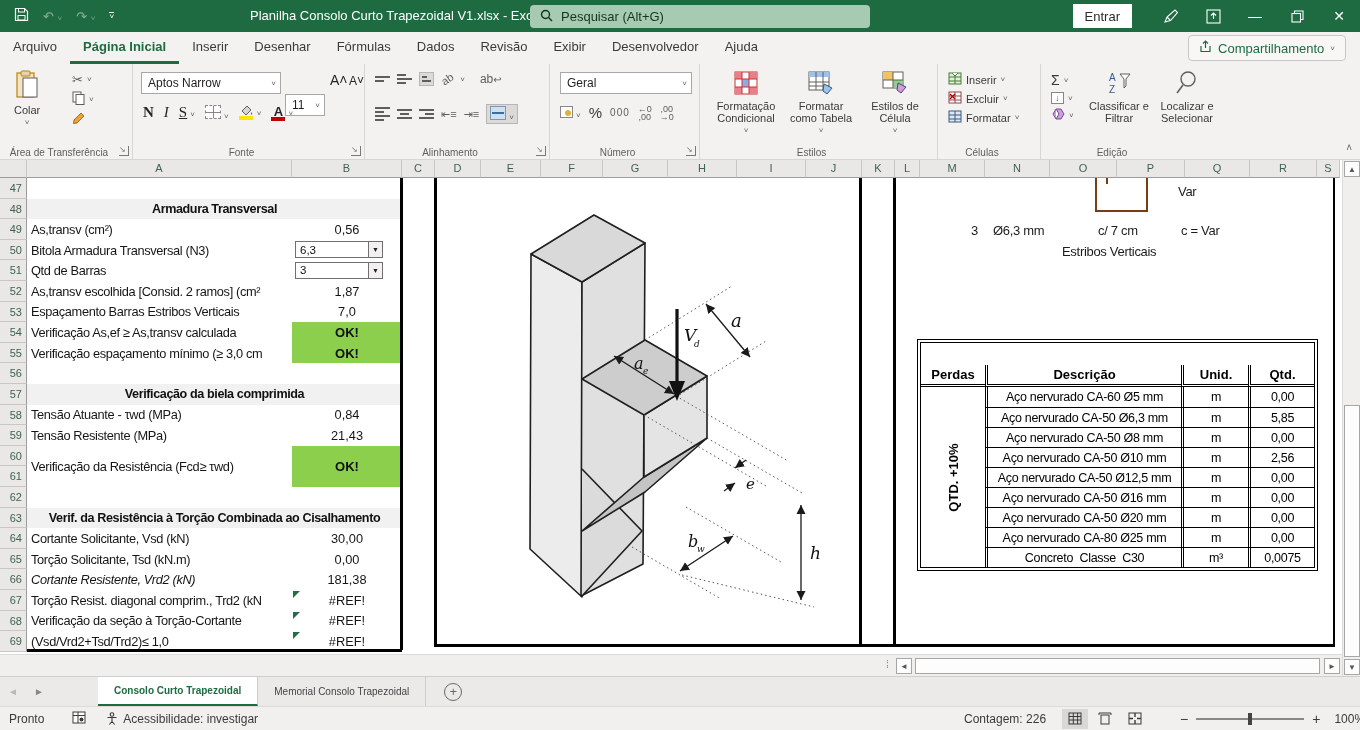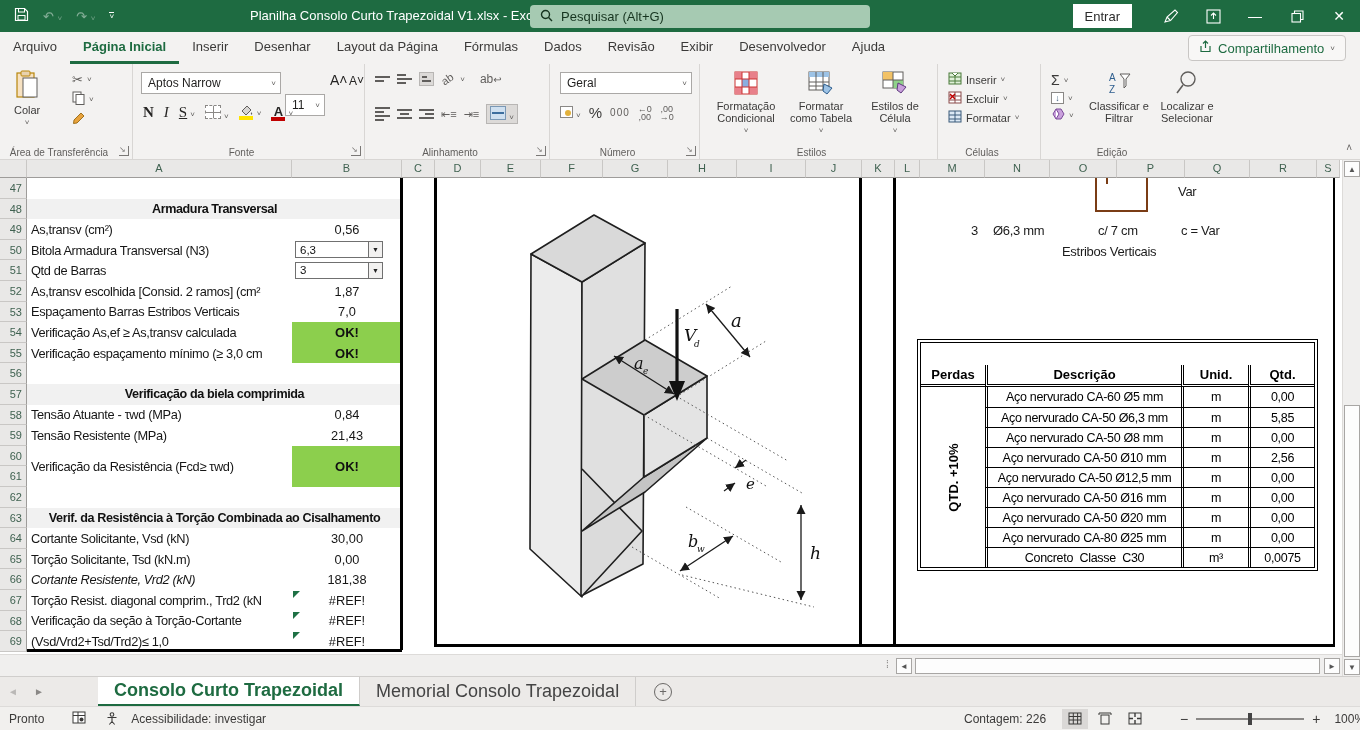--- a/index.html
+++ b/index.html
@@ -82,21 +82,21 @@
 
   
   .sb-box { position:absolute; background:#fdfdfd; border:1px solid #a8a6a4; display:flex; align-items:center; justify-content:center;
     font-size:8px; color:#555; }
   #hscroll { position:absolute; left:0; top:494px; width:1342px; height:22px; background:#f0efee; border-top:1px solid #dddbd9; }
   #vscroll { position:absolute; left:1342px; top:0; width:18px; height:516px; background:#f0efee; border-left:1px solid #dddbd9; }
 
   
   #tabbar { position:absolute; left:0; top:676px; width:1360px; height:30px; background:#eceae8; border-top:1px solid #d0cecc; display:flex; align-items:stretch; }
   .tab-nav { width:26px; display:flex; align-items:center; justify-content:center; color:#8a8886; font-size:10px; }
-  .stab { padding:0 16px; display:flex; align-items:center; font-size:18px; color:#444; border-right:1px solid #cfcdcb; white-space:nowrap; }
+  .stab { padding:0 16px; display:flex; align-items:center; font-size:10px; color:#444; border-right:1px solid #cfcdcb; white-space:nowrap; }
   .stab.active { background:#fff; color:#1e6b41; font-weight:bold; border-bottom:2.5px solid #1e6b41; }
   .addsheet { width:18px; height:18px; border:1.5px solid #6b6967; border-radius:50%; color:#6b6967; font-size:13px; line-height:15px;
     text-align:center; margin-left:18px; align-self:center; }
 
   
   #statusbar { position:absolute; left:0; top:706px; width:1360px; height:24px; background:#f1f0ee; border-top:1px solid #dddbd9;
     display:flex; align-items:center; font-size:12px; color:#3b3a39; }
   .view-ico { width:26px; height:20px; display:flex; align-items:center; justify-content:center; margin:0 2px; }
   .view-ico.sel { background:#dad8d6; }
   .zoom-track { width:108px; height:2px; background:#8a8886; position:relative; margin:0 8px; }
@@ -154,21 +154,20 @@
       </div>
       <div class="tb-ico">✕</div>
     </div>
   </div>
 
   <div id="menubar">
     <span class="menu-tab">Arquivo</span>
       <span class="menu-tab active">Página Inicial</span>
       <span class="menu-tab">Inserir</span>
       <span class="menu-tab">Desenhar</span>
-      <span class="menu-tab">Layout da Página</span>
       <span class="menu-tab">Fórmulas</span>
       <span class="menu-tab">Dados</span>
       <span class="menu-tab">Revisão</span>
       <span class="menu-tab">Exibir</span>
       <span class="menu-tab">Desenvolvedor</span>
       <span class="menu-tab">Ajuda</span>
       <div class="share-btn">
       <span>
         <svg width="13" height="13" viewBox="0 0 13 13">
             <path d="M2 6 v5.5 h9 V6" fill="none" stroke="#1e6b41" stroke-width="1.2"></path>
@@ -640,21 +639,21 @@
 
   <div id="statusbar">
     <span style="margin-left:9px">Pronto</span>
     <span style="margin-left:28px">
       <svg width="14" height="13" viewBox="0 0 14 13">
           <rect x="1" y="1" width="12" height="11" fill="#fff" stroke="#3b3a39"></rect>
           <path d="M1 4.5h12M6 1v11" stroke="#3b3a39"></path>
           <circle cx="9.5" cy="8.5" r="2" fill="#3b3a39"></circle>
         </svg>
     </span>
-    <span style="margin-left:20px;display:flex;align-items:flex-start;gap:13px">
+    <span style="margin-left:20px;display:flex;align-items:flex-start;gap:5px">
       <svg width="12" height="13" viewBox="0 0 12 13">
           <circle cx="6" cy="2.5" r="1.8" fill="none" stroke="#3b3a39" stroke-width="1.1"></circle>
           <path d="M1.5 5.5 h9 M6 5.5 v4 M6 9.5 l-2.7 3 M6 9.5 l2.7 3" fill="none" stroke="#3b3a39" stroke-width="1.1"></path>
         </svg>
       <span>Acessibilidade: investigar</span>
     </span>
     <span style="position:absolute;left:964px">Contagem: 226</span>
     <span style="position:absolute;left:1060px;display:flex;align-items:center">
       <span class="view-ico sel">
         <svg width="14" height="13" viewBox="0 0 14 13">

